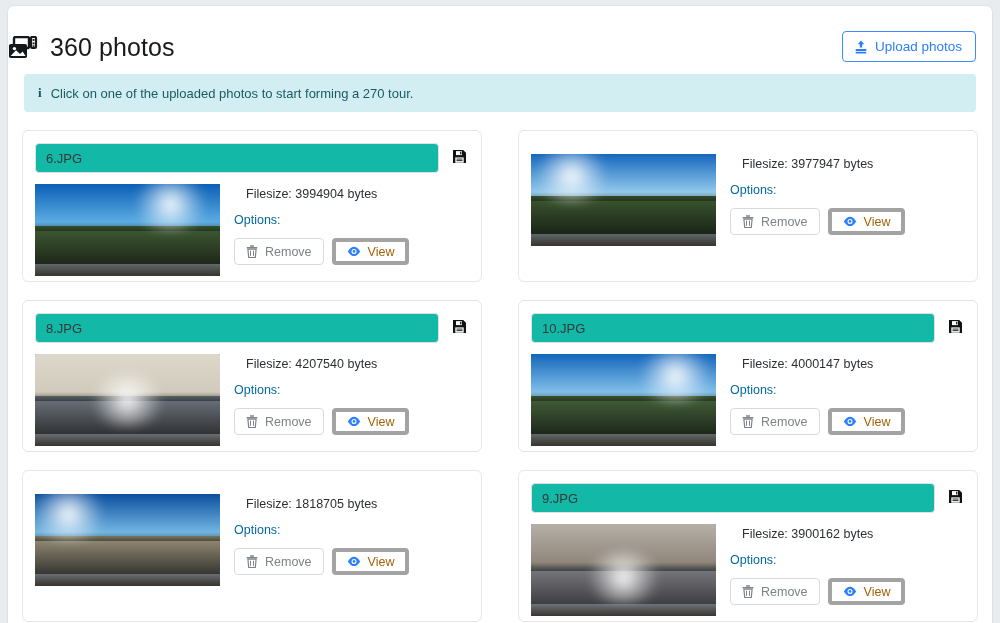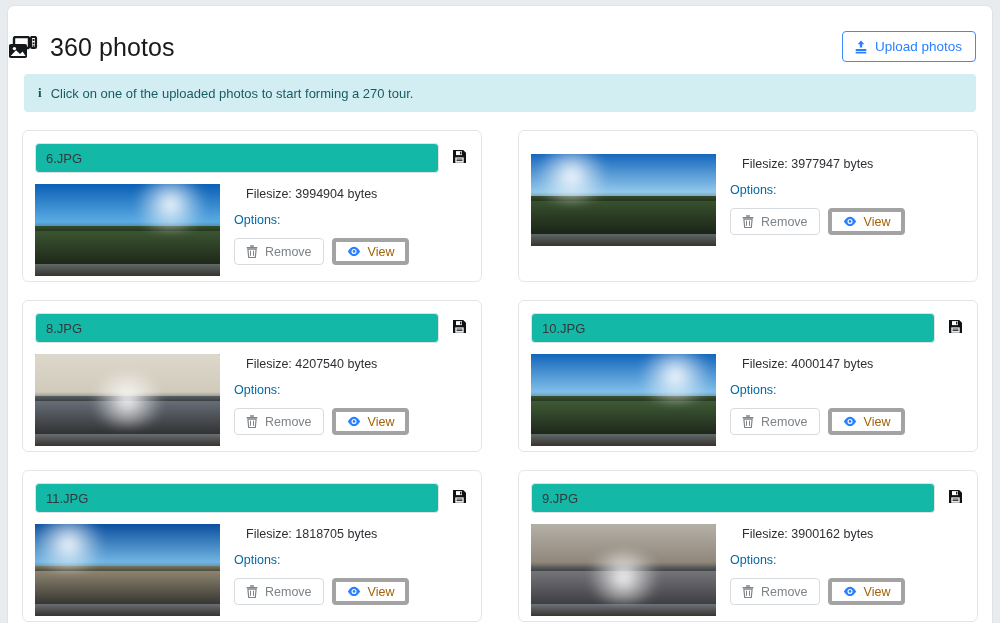--- a/index.html
+++ b/index.html
@@ -434,35 +434,20 @@
               </svg>
             </span>
             <span>View</span>
           </button>
         </div>
       </div>
     </div>
   </div>
 
   <div class="photo-card">
-    <div class="card-top">
-      <input class="filename-input" type="text" value="11.JPG" style="">
-      <button class="save-btn">
-        <span>
-          <svg width="15" height="15" viewBox="0 0 15 15" fill="currentColor" aria-hidden="true">
-            <path d="M1 1 H11.2 L14 3.8 V14 H1 Z"></path>
-            <rect x="4" y="2.1" width="6" height="4" fill="#ffffff"></rect>
-            <rect x="8.1" y="2.7" width="1.3" height="2.7" fill="currentColor"></rect>
-            <rect x="3.3" y="8.4" width="8.4" height="5.3" fill="#ffffff"></rect>
-            <rect x="4.5" y="9.6" width="6" height="0.9" fill="currentColor"></rect>
-            <rect x="4.5" y="11.2" width="6" height="0.9" fill="currentColor"></rect>
-          </svg>
-        </span>
-      </button>
-    </div>
     <div class="card-body">
       <div class="thumb">
         <div class="sky" style="background: linear-gradient(rgb(12, 79, 158) 0%, rgb(124, 192, 234) 100%);"></div>
         <div class="ground" style="background: linear-gradient(rgb(155, 145, 121) 0%, rgb(23, 25, 28) 100%);"></div>
         <div class="horizon" style="top: 41%; background: linear-gradient(rgba(0, 0, 0, 0) 0%, rgba(20, 30, 20, 0.55) 100%);"></div>
         <div class="sunglow" style="width: 46%; height: 58%; left: -5%; top: -7%; background: radial-gradient(circle, rgba(255, 255, 255, 0.95) 0%, rgba(255, 255, 255, 0.35) 42%, rgba(255, 255, 255, 0) 72%);"></div>
         <div class="band" style="background: linear-gradient(rgba(150, 160, 170, 0.55) 0%, rgba(60, 55, 50, 0.9) 100%);"></div>
       </div>
       <div class="meta">
         <div class="filesize">Filesize: 1818705 bytes</div>

